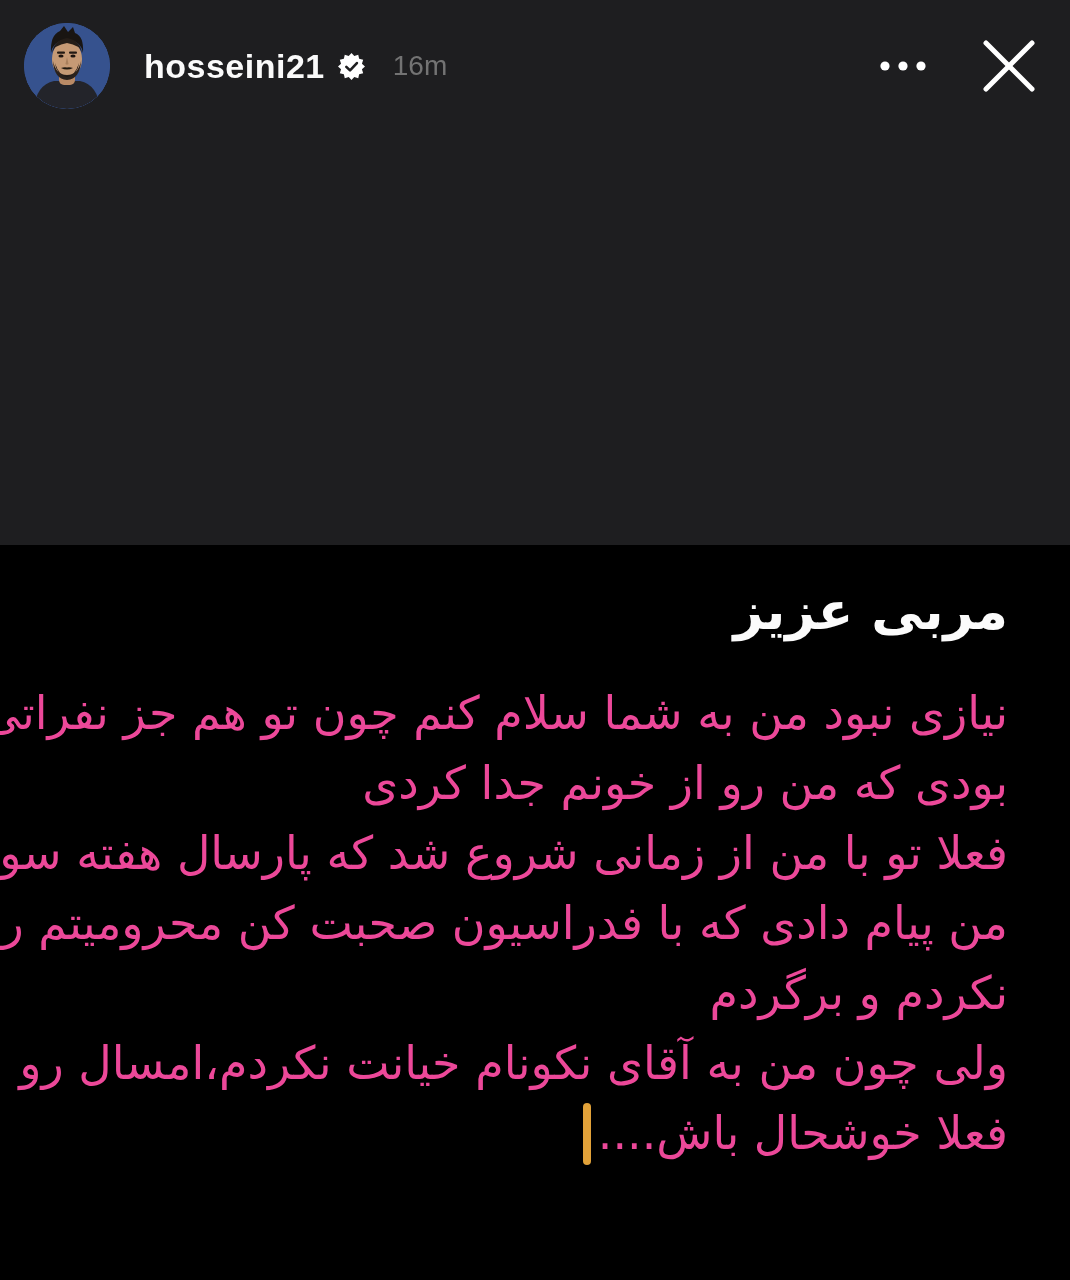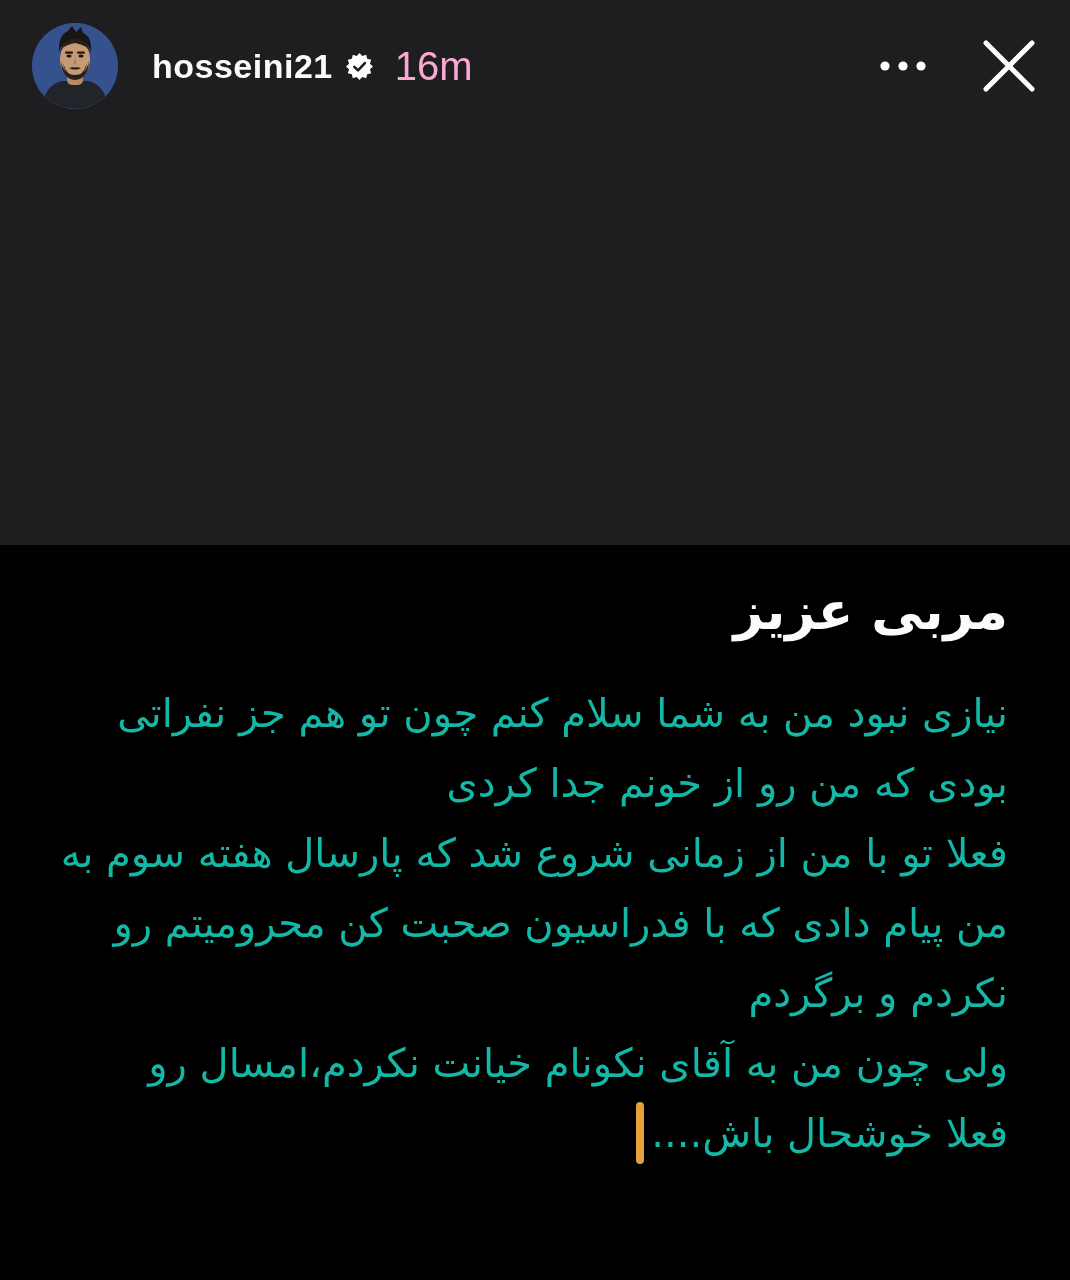--- a/index.html
+++ b/index.html
@@ -8,21 +8,21 @@
 
   
   .media-area {
     position:absolute; top:0; left:0;
     width:1070px; height:545px;
     background:#1e1e20;
   }
 
   
   .story-header {
-    position:absolute; top:22px; left:32px; right:30px;
+    position:absolute; top:22px; left:24px; right:30px;
     height:88px;
     display:flex; align-items:center;
     z-index:5;
   }
   .avatar {
     width:86px; height:86px; border-radius:50%;
     overflow:hidden; flex:0 0 auto;
     background:#3d5c9e;
     cursor:pointer;
   }
@@ -30,22 +30,22 @@
   .user-line {
     display:flex; align-items:center;
     margin-left:34px;
   }
   .username {
     color:#fafafa; font-size:34px; font-weight:700;
     letter-spacing:0.5px; cursor:pointer;
   }
   .verified { width:27px; height:27px; margin-left:13px; flex:0 0 auto; }
   .timestamp {
-    color:#f9a8d4; font-size:40px; font-weight:400;
-    margin-left:22px;
+    color:#737373; font-size:28px; font-weight:400;
+    margin-left:28px;
   }
   .header-actions {
     margin-left:auto;
     display:flex; align-items:center; gap:52px;
   }
   .more-btn, .close-btn {
     background:none; border:none; padding:0; cursor:pointer;
     display:flex; align-items:center; justify-content:center;
   }
   .more-btn svg { width:46px; height:24px; }
@@ -57,21 +57,21 @@
     direction:rtl; text-align:right;
     font-family:"DejaVu Sans", sans-serif;
     z-index:4;
     text-decoration:underline;
   }
   .story-title {
     color:#fbfbfb; font-size:52px; font-weight:700;
     line-height:78px; margin-bottom:28px;
   }
   .body-line {
-    color:#14b8a6; font-size:40px; font-weight:400;
+    color:#ec4899; font-size:46px; font-weight:400;
     line-height:70px;
     white-space:nowrap;
   }
   .text-cursor {
     display:inline-block;
     width:8px; height:62px;
     border-radius:4px;
     background:#e2a239;
     vertical-align:middle;
     margin-inline-start:7px;

